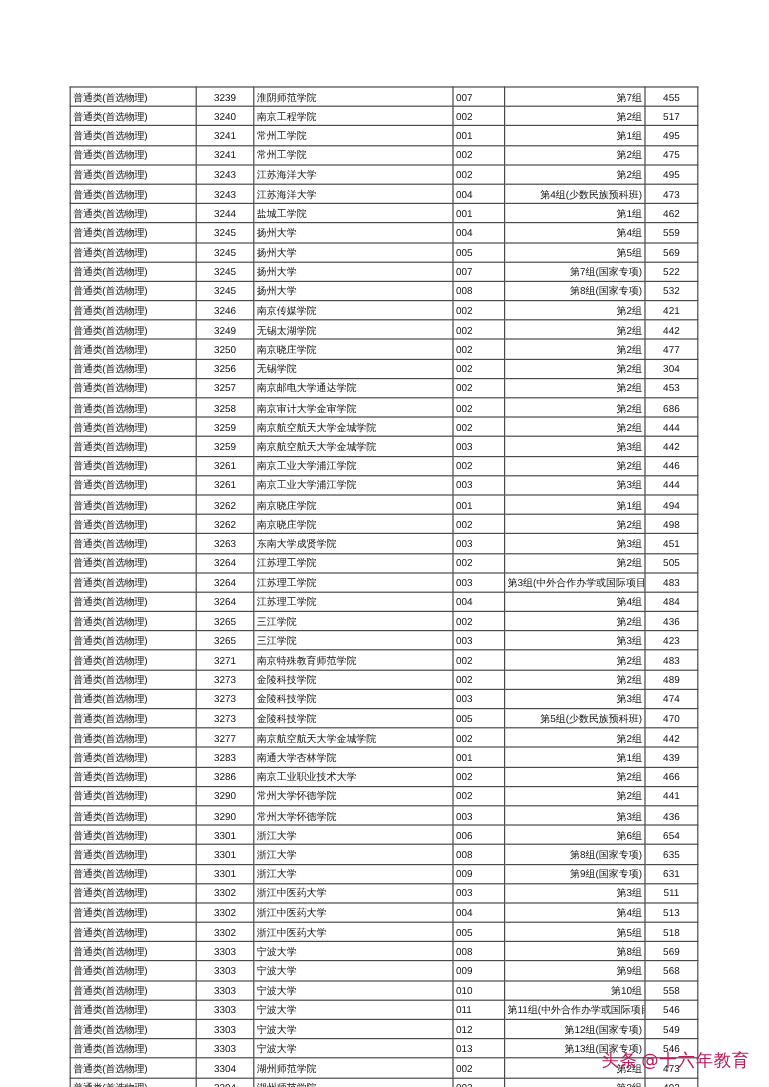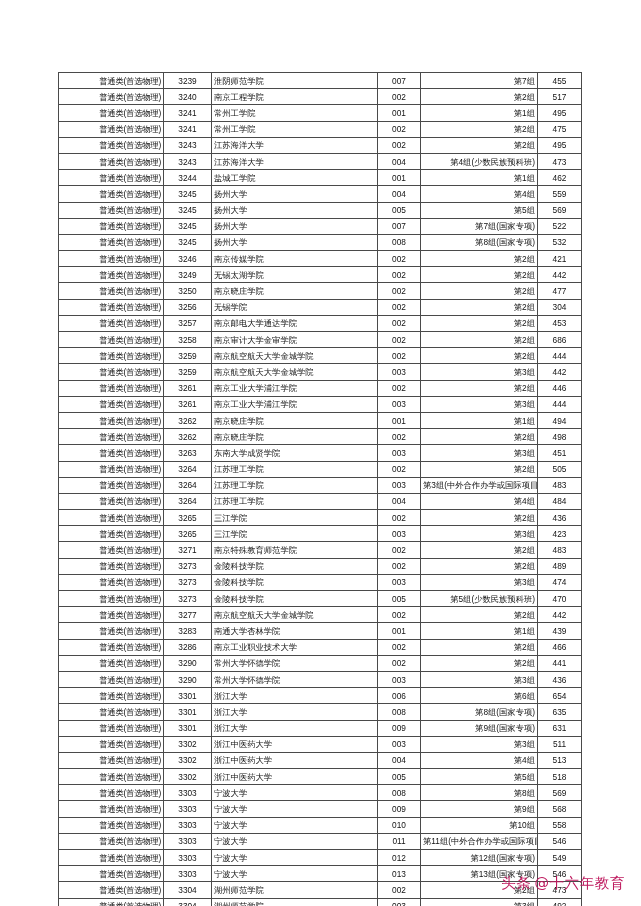--- a/index.html
+++ b/index.html
@@ -44,24 +44,24 @@
   }
 
   
   col.c-category { width: 105px; }
   col.c-code     { width: 48px; }
   col.c-school   { width: 166px; }
   col.c-groupno  { width: 43px; }
   col.c-groupname{ width: 117px; }
   col.c-score    { width: 44px; }
 
-  td.category   { text-align: right; font-size: 8px; letter-spacing: -0.2px; }
+  td.category   { text-align: left; font-size: 8px; letter-spacing: -0.2px; }
   td.code       { text-align: center; font-size: 9px; }
   td.school     { text-align: left; font-size: 9px; }
-  td.groupno    { text-align: center; font-size: 9px; }
+  td.groupno    { text-align: left; font-size: 9px; }
   td.groupname  { text-align: right; font-size: 8.6px; padding-left: 3px; }
   td.score      { text-align: center; font-size: 9.4px; }
 
   #watermark {
     position: absolute;
     left: 0;
     top: 874px;
     width: 641px;
     text-align: right;
     padding-right: 16px;

